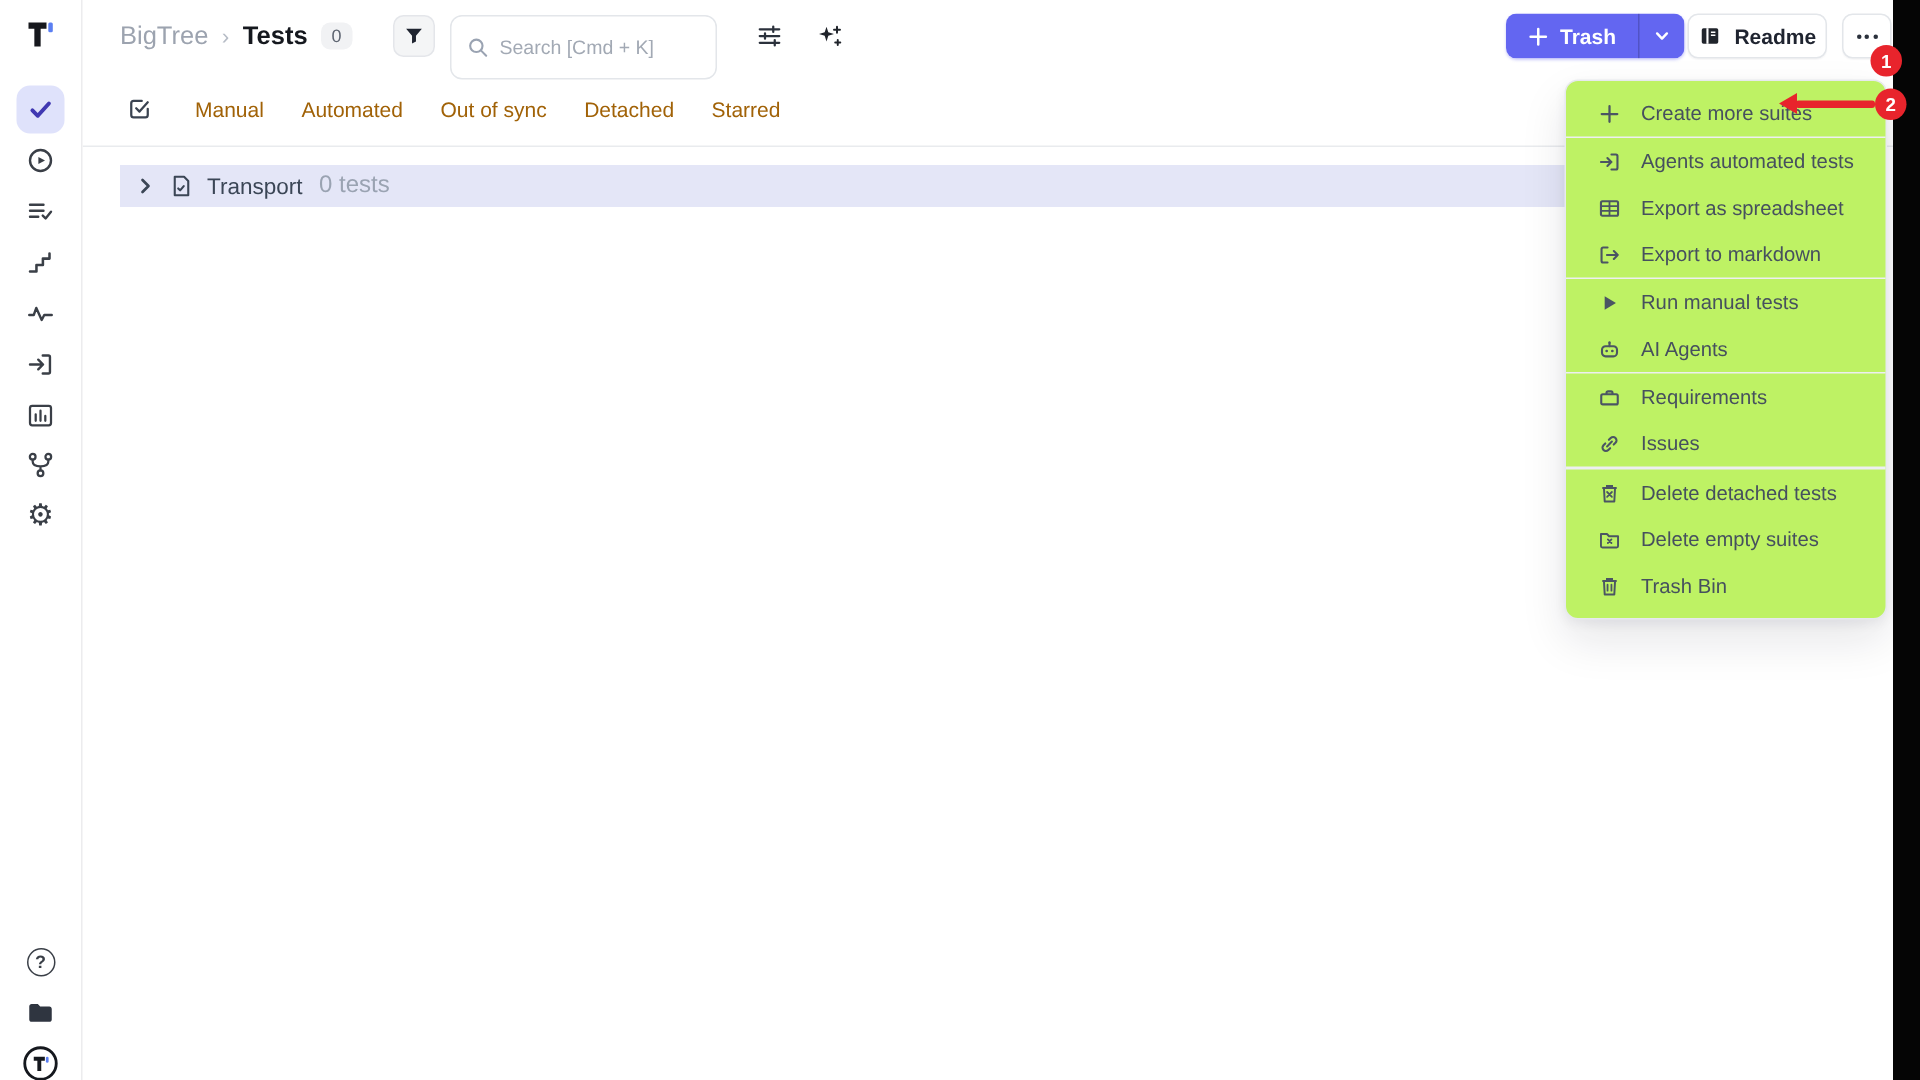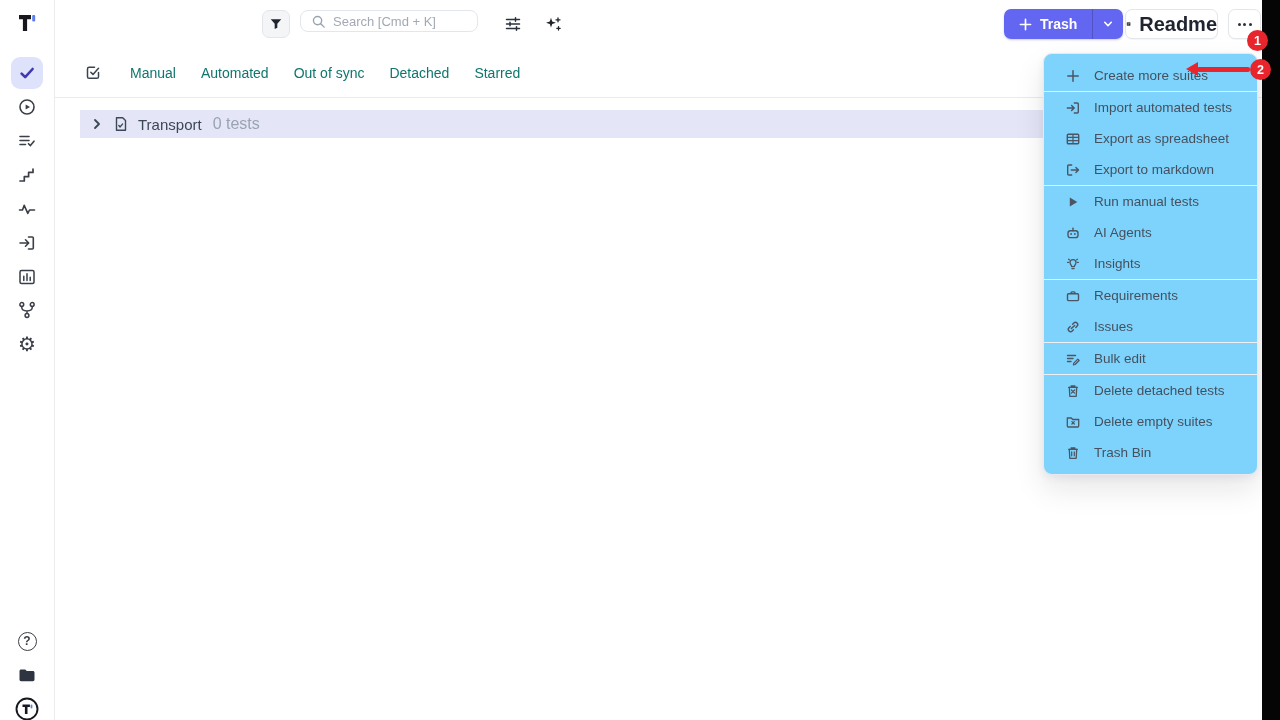--- a/index.html
+++ b/index.html
@@ -25,62 +25,62 @@
   .topbar { position:absolute; left:55px; top:0; width:1207px; height:48px; background:#fff; }
   .breadcrumb { position:absolute; left:25px; top:0; height:48px; display:flex; align-items:center; gap:9px; }
   .bc-project { font-size:17px; font-weight:500; color:#9ca3af; }
   .bc-sep { font-size:15px; color:#b6bcc6; }
   .bc-page { font-size:17px; font-weight:700; color:#15181e; }
   .bc-count { background:#f1f2f4; color:#5f6672; border-radius:6px; font-size:12px;
               padding:2px 7px; font-weight:500; }
   .filter-btn { position:absolute; left:207px; top:10px; width:28px; height:28px;
                 background:#f4f5f6; border:1px solid #e4e6ea; border-radius:7px;
                 display:flex; align-items:center; justify-content:center; cursor:pointer; }
-  .search-box { position:absolute; left:245px; top:10px; width:178px; height:22px;
+  .search-box { position:absolute; left:245px; top:10px; width:178px; height:43px;
                 background:#fff; border:1px solid #e3e6ea; border-radius:8px;
                 display:flex; align-items:center; padding-left:10px; gap:7px; }
   .search-box input { border:none; outline:none; font-size:13px; width:135px;
                       font-family:"Liberation Sans", sans-serif; color:#15181e; background:transparent; }
   .search-box input::placeholder { color:#a2a9b4; }
   .hdr-icon { position:absolute; top:15px; width:18px; height:18px; cursor:pointer; }
 
   .test-btn { position:absolute; left:949px; top:9px; height:30px; display:flex;
               border-radius:7px; overflow:hidden; cursor:pointer;
               box-shadow:0 1px 2px rgba(99,102,241,.35); }
   .test-main { background:#6366f1; color:#fff; display:flex; align-items:center; gap:8px;
                padding:0 15px; font-size:14px; font-weight:600; }
   .test-chevron { background:#6366f1; border-left:1px solid rgba(0,0,0,.18); width:31px;
                   display:flex; align-items:center; justify-content:center; }
   .readme-btn { position:absolute; left:1070px; top:9px; width:93px; height:30px;
                 background:#fff; border:1px solid #e3e6ea; border-radius:7px;
                 display:flex; align-items:center; justify-content:center; gap:8px;
-                font-size:20px; font-weight:600; color:#1f2430; cursor:pointer;
+                font-size:14px; font-weight:600; color:#1f2430; cursor:pointer;
                 box-shadow:0 1px 1px rgba(16,24,40,.04); }
   .more-btn { position:absolute; left:1173px; top:9px; width:33px; height:30px;
               background:#fff; border:1px solid #e3e6ea; border-radius:7px;
               display:flex; align-items:center; justify-content:center; gap:2.5px; cursor:pointer;
               box-shadow:0 1px 1px rgba(16,24,40,.04); }
   .dot { width:3px; height:3px; border-radius:50%; background:#2b313c; }
 
   
   .tabbar { position:absolute; left:55px; top:48px; width:1207px; height:49px;
             display:flex; align-items:center; padding-left:29px; }
   .tab-check-icon { width:19px; height:19px; margin-right:27px; cursor:pointer; }
-  .tab { font-size:14px; font-weight:500; color:#0f766e; margin-right:25px; cursor:pointer; }
+  .tab { font-size:14px; font-weight:500; color:#a16207; margin-right:25px; cursor:pointer; }
   .content-divider { position:absolute; left:55px; top:97px; width:1207px; height:1px; background:#e9ebee; }
 
   
   .suite-row { position:absolute; left:80px; top:110px; width:996px; height:28px;
                background:#e4e6f7; display:flex; align-items:center; padding-left:10px;
                gap:9px; cursor:pointer; }
   .suite-name { font-size:15px; font-weight:500; color:#3b4656; }
   .suite-count { font-size:16px; color:#9aa3b2; margin-left:2px; }
 
   
-  .menu { position:absolute; left:1043px; top:53px; width:215px; background:#7dd3fc;
+  .menu { position:absolute; left:1043px; top:53px; width:215px; background:#bef264;
           border:1px solid #e7e9ee; border-radius:9px; padding:6px 0; z-index:10;
           box-shadow:0 14px 30px rgba(20,20,43,.10), 0 3px 8px rgba(20,20,43,.06); }
   .mi { height:31px; display:flex; align-items:center; padding-left:21px; gap:13px; cursor:pointer; }
   .mi-ic { width:16px; height:16px; display:flex; align-items:center; justify-content:center; }
   .mi-label { font-size:13.5px; color:#46505e; }
   .menu-sep { height:1px; background:#edeff2; margin:0; }
 
   
   .badge { position:absolute; width:21px; height:21px; border-radius:50%; background:#e8242c;
            color:#fff; font-size:12.5px; font-weight:700; display:flex; align-items:center;
@@ -181,20 +181,26 @@
     <div class="snav" style="top:697px">
       <svg width="24" height="24" viewBox="0 0 24 24">
         <circle cx="12" cy="12" r="10.5" fill="#fff" stroke="#15181e" stroke-width="1.9"></circle>
         <path d="M7.5 7.5h7.4v2.6h-2.4V17h-2.6V10.1H7.5z" fill="#15181e"></path>
         <rect x="15.6" y="7.5" width="1.8" height="4" rx=".9" fill="#5b7ff2"></rect>
       </svg>
     </div>
   </aside>
 
   <header class="topbar">
+    <div class="breadcrumb">
+      <span class="bc-project">BigTree</span>
+      <span class="bc-sep">›</span>
+      <span class="bc-page">Tests</span>
+      <span class="bc-count">0</span>
+    </div>
 
     <div class="filter-btn">
       <svg width="14" height="14" viewBox="0 0 16 16">
         <path d="M2 2.5h12L9.5 7.8v4.4l-3 1.6V7.8z" fill="#1f2430"></path>
       </svg>
     </div>
 
     <div class="search-box">
       <svg width="15" height="15" viewBox="0 0 16 16">
         <circle cx="7" cy="7" r="4.4" fill="none" stroke="#9aa3b2" stroke-width="1.5"></circle>
@@ -283,21 +289,21 @@
 
     <div class="menu-sep"></div>
 
     <div class="mi">
       <span class="mi-ic">
         <svg width="16" height="16" viewBox="0 0 16 16">
             <path d="M9.3 3h3a1 1 0 0 1 1 1v8a1 1 0 0 1-1 1h-3" fill="none" stroke="#4b5563" stroke-width="1.4" stroke-linecap="round"></path>
             <path d="M2.3 8h7M6.6 5.4L9.2 8l-2.6 2.6" fill="none" stroke="#4b5563" stroke-width="1.4" stroke-linecap="round" stroke-linejoin="round"></path>
           </svg>
       </span>
-      <span class="mi-label">Import automated tests</span>
+      <span class="mi-label">Agents automated tests</span>
     </div>
 
 
     <div class="mi">
       <span class="mi-ic">
         <svg width="16" height="16" viewBox="0 0 16 16">
             <rect x="2.3" y="3.2" width="11.4" height="9.6" rx="1" fill="none" stroke="#4b5563" stroke-width="1.4"></rect>
             <path d="M2.3 6.4h11.4M2.3 9.6h11.4M8 3.2v9.6" stroke="#4b5563" stroke-width="1.2"></path>
           </svg>
       </span>
@@ -331,30 +337,20 @@
             <rect x="3" y="5.8" width="10" height="6.8" rx="2.4" fill="none" stroke="#4b5563" stroke-width="1.4"></rect>
             <circle cx="6.1" cy="9" r=".9" fill="#4b5563"></circle>
             <circle cx="9.9" cy="9" r=".9" fill="#4b5563"></circle>
             <path d="M8 5.8V3.9" stroke="#4b5563" stroke-width="1.4" stroke-linecap="round"></path>
             <circle cx="8" cy="3.3" r=".8" fill="#4b5563"></circle>
           </svg>
       </span>
       <span class="mi-label">AI Agents</span>
     </div>
 
-    <div class="mi">
-      <span class="mi-ic">
-        <svg width="16" height="16" viewBox="0 0 16 16">
-            <path d="M8 3.6a3 3 0 0 1 3 3c0 1.2-.6 1.9-1.1 2.6-.3.4-.5.8-.5 1.4H6.6c0-.6-.2-1-.5-1.4C5.6 8.5 5 7.8 5 6.6a3 3 0 0 1 3-3z" fill="none" stroke="#4b5563" stroke-width="1.3" stroke-linejoin="round"></path>
-            <path d="M6.9 12.6h2.2" stroke="#4b5563" stroke-width="1.3" stroke-linecap="round"></path>
-            <path d="M2.6 6.4h1M12.4 6.4h1M3.6 3.2l.8.6M12.4 3.2l-.8.6" stroke="#4b5563" stroke-width="1.2" stroke-linecap="round"></path>
-          </svg>
-      </span>
-      <span class="mi-label">Insights</span>
-    </div>
 
     <div class="menu-sep"></div>
 
     <div class="mi">
       <span class="mi-ic">
         <svg width="16" height="16" viewBox="0 0 16 16">
             <path d="M6 5.8V4.9a1 1 0 0 1 1-1h2a1 1 0 0 1 1 1v.9" fill="none" stroke="#4b5563" stroke-width="1.4"></path>
             <rect x="2.5" y="5.8" width="11" height="6.8" rx="1" fill="none" stroke="#4b5563" stroke-width="1.4"></rect>
           </svg>
       </span>
@@ -367,29 +363,20 @@
             <path d="M6.4 9.6l3.2-3.2" stroke="#4b5563" stroke-width="1.4" stroke-linecap="round"></path>
             <path d="M7.6 5.2l1.2-1.2a2.26 2.26 0 0 1 3.2 3.2l-1.2 1.2M8.4 10.8l-1.2 1.2a2.26 2.26 0 0 1-3.2-3.2l1.2-1.2" fill="none" stroke="#4b5563" stroke-width="1.4" stroke-linecap="round"></path>
           </svg>
       </span>
       <span class="mi-label">Issues</span>
     </div>
 
 
     <div class="menu-sep"></div>
 
-    <div class="mi">
-      <span class="mi-ic">
-        <svg width="16" height="16" viewBox="0 0 16 16">
-            <path d="M2.5 4.5h8M2.5 7.5h5.5M2.5 10.5h3.5" stroke="#4b5563" stroke-width="1.4" stroke-linecap="round"></path>
-            <path d="M8.8 12.2l4-4 1.3 1.3-4 4-1.7.4z" fill="none" stroke="#4b5563" stroke-width="1.2" stroke-linejoin="round"></path>
-          </svg>
-      </span>
-      <span class="mi-label">Bulk edit</span>
-    </div>
 
     <div class="menu-sep"></div>
 
     <div class="mi">
       <span class="mi-ic">
         <svg width="16" height="16" viewBox="0 0 16 16">
             <path d="M3.2 4.3h9.6M6.3 4.3V3h3.4v1.3" fill="none" stroke="#4b5563" stroke-width="1.3"></path>
             <path d="M4.3 4.3l.5 9h6.4l.5-9z" fill="none" stroke="#4b5563" stroke-width="1.3" stroke-linejoin="round"></path>
             <path d="M6.4 7l3.2 3.2M9.6 7l-3.2 3.2" stroke="#4b5563" stroke-width="1.2" stroke-linecap="round"></path>
           </svg>

